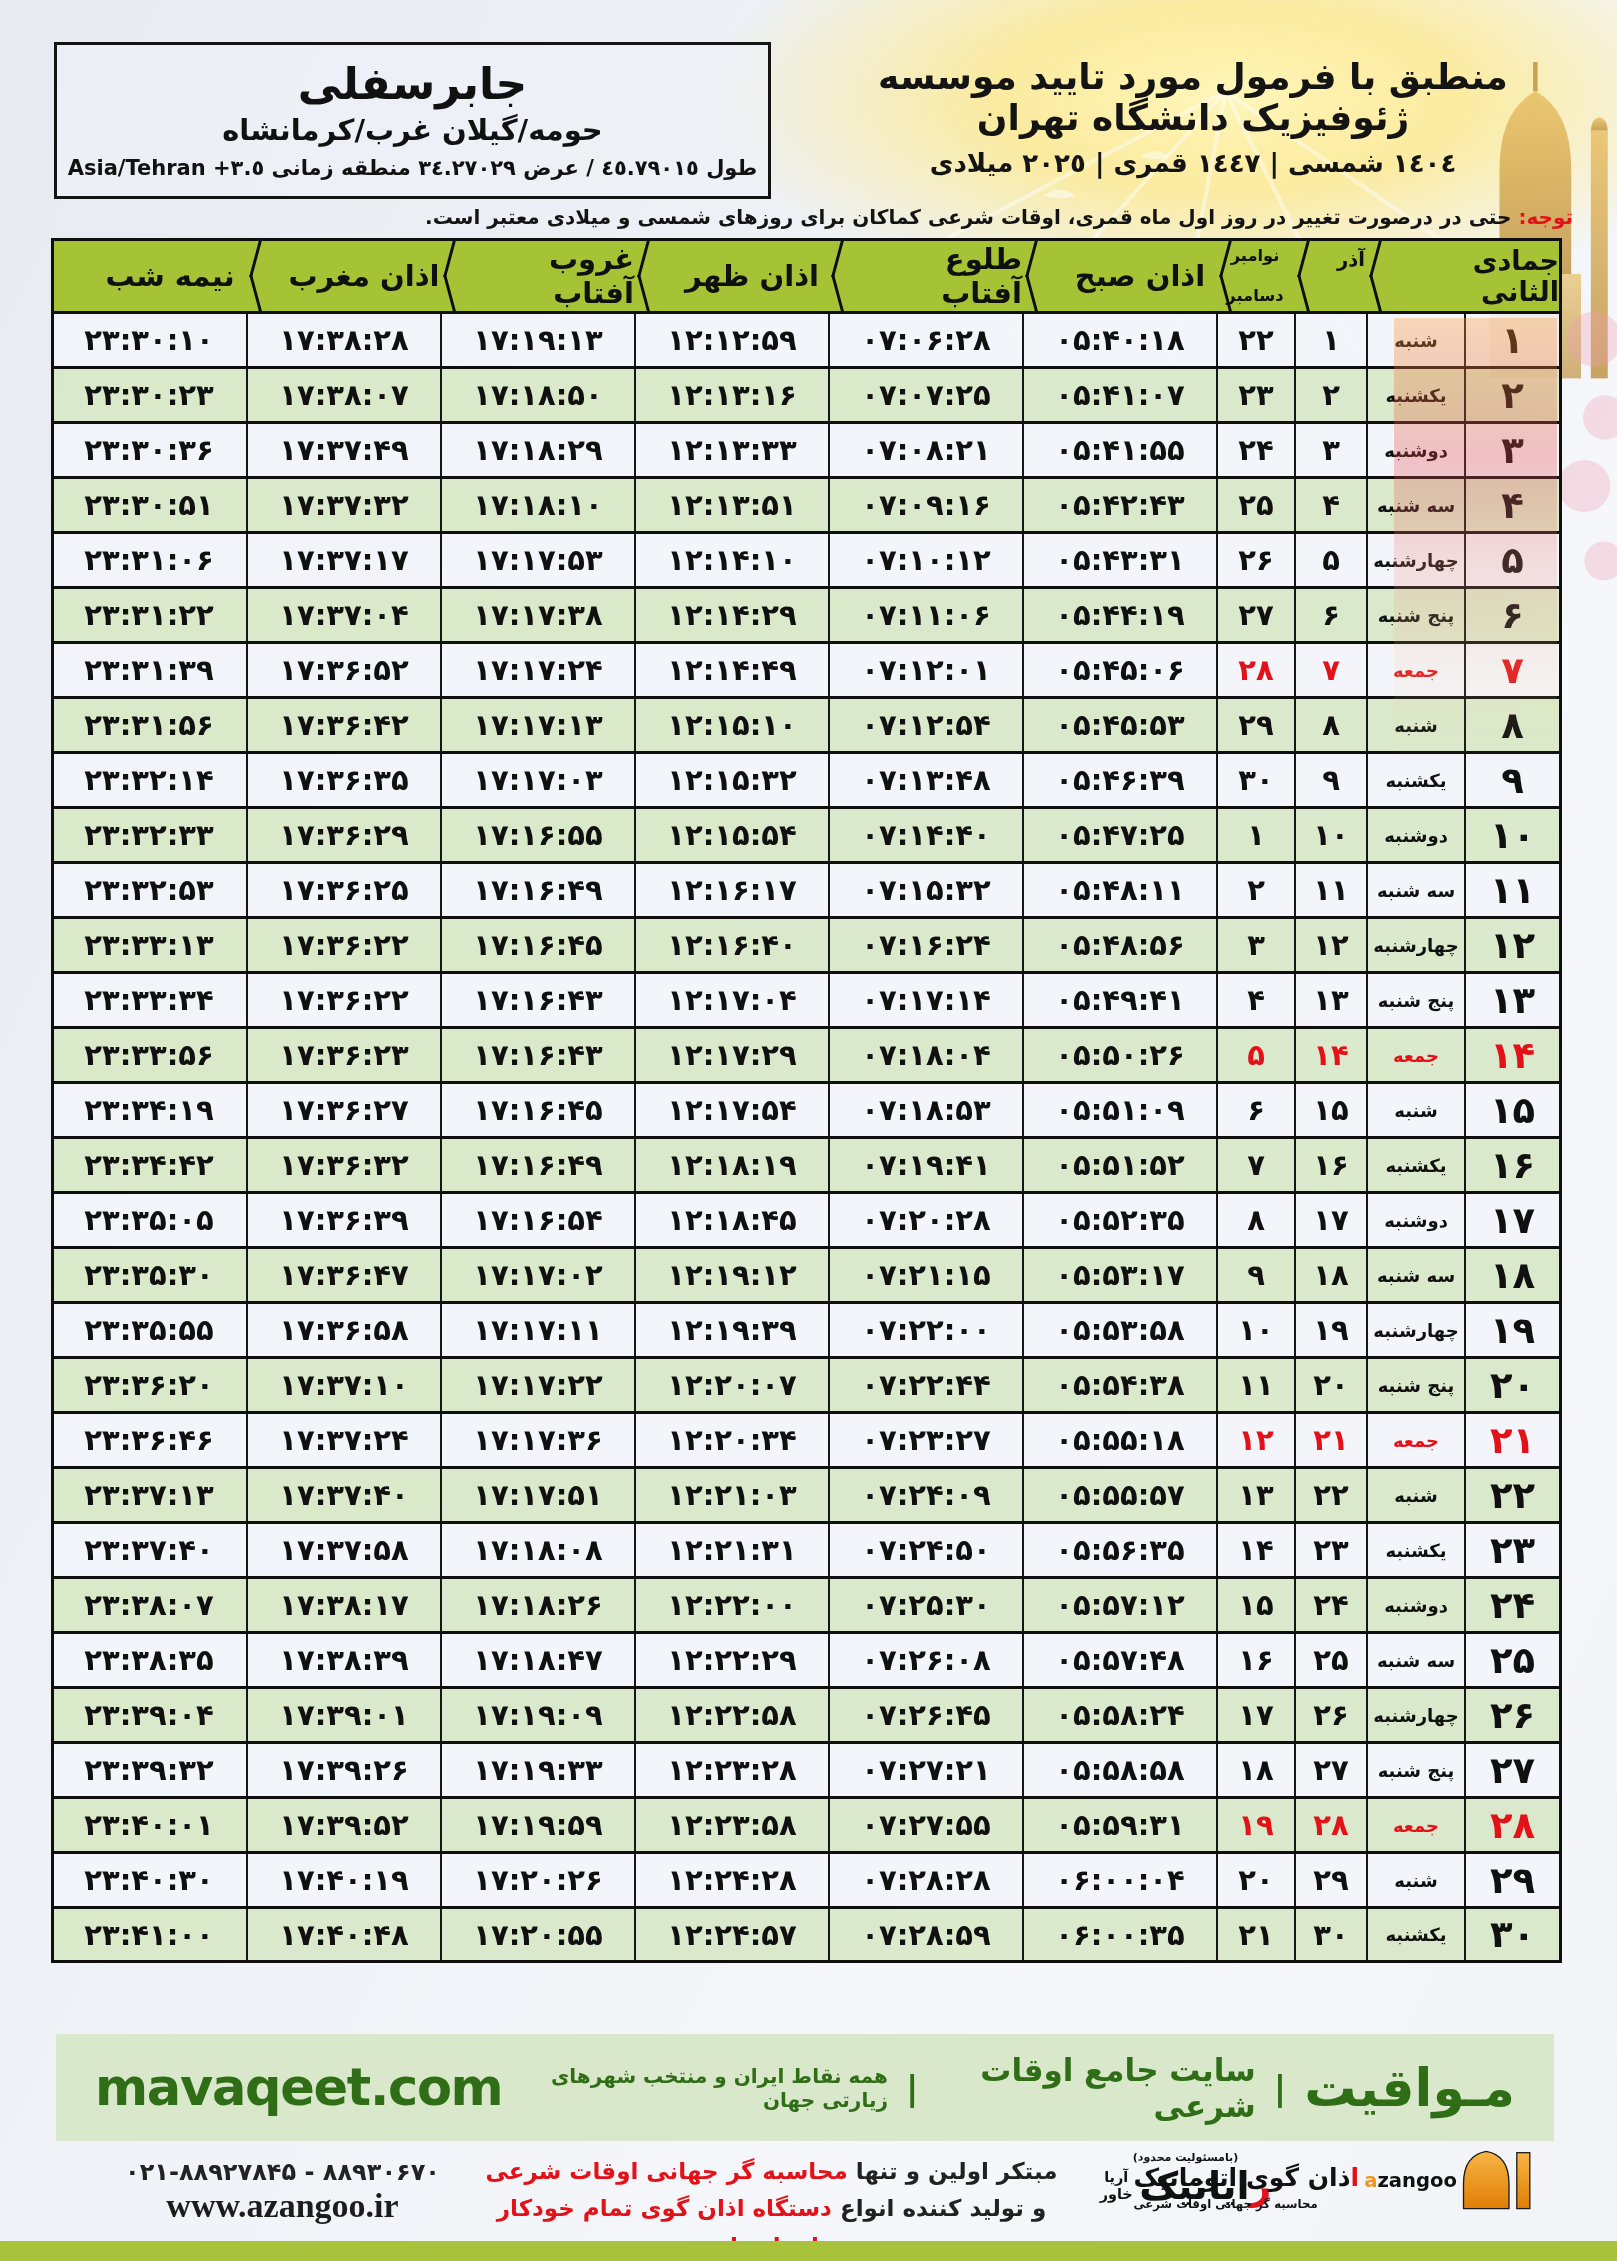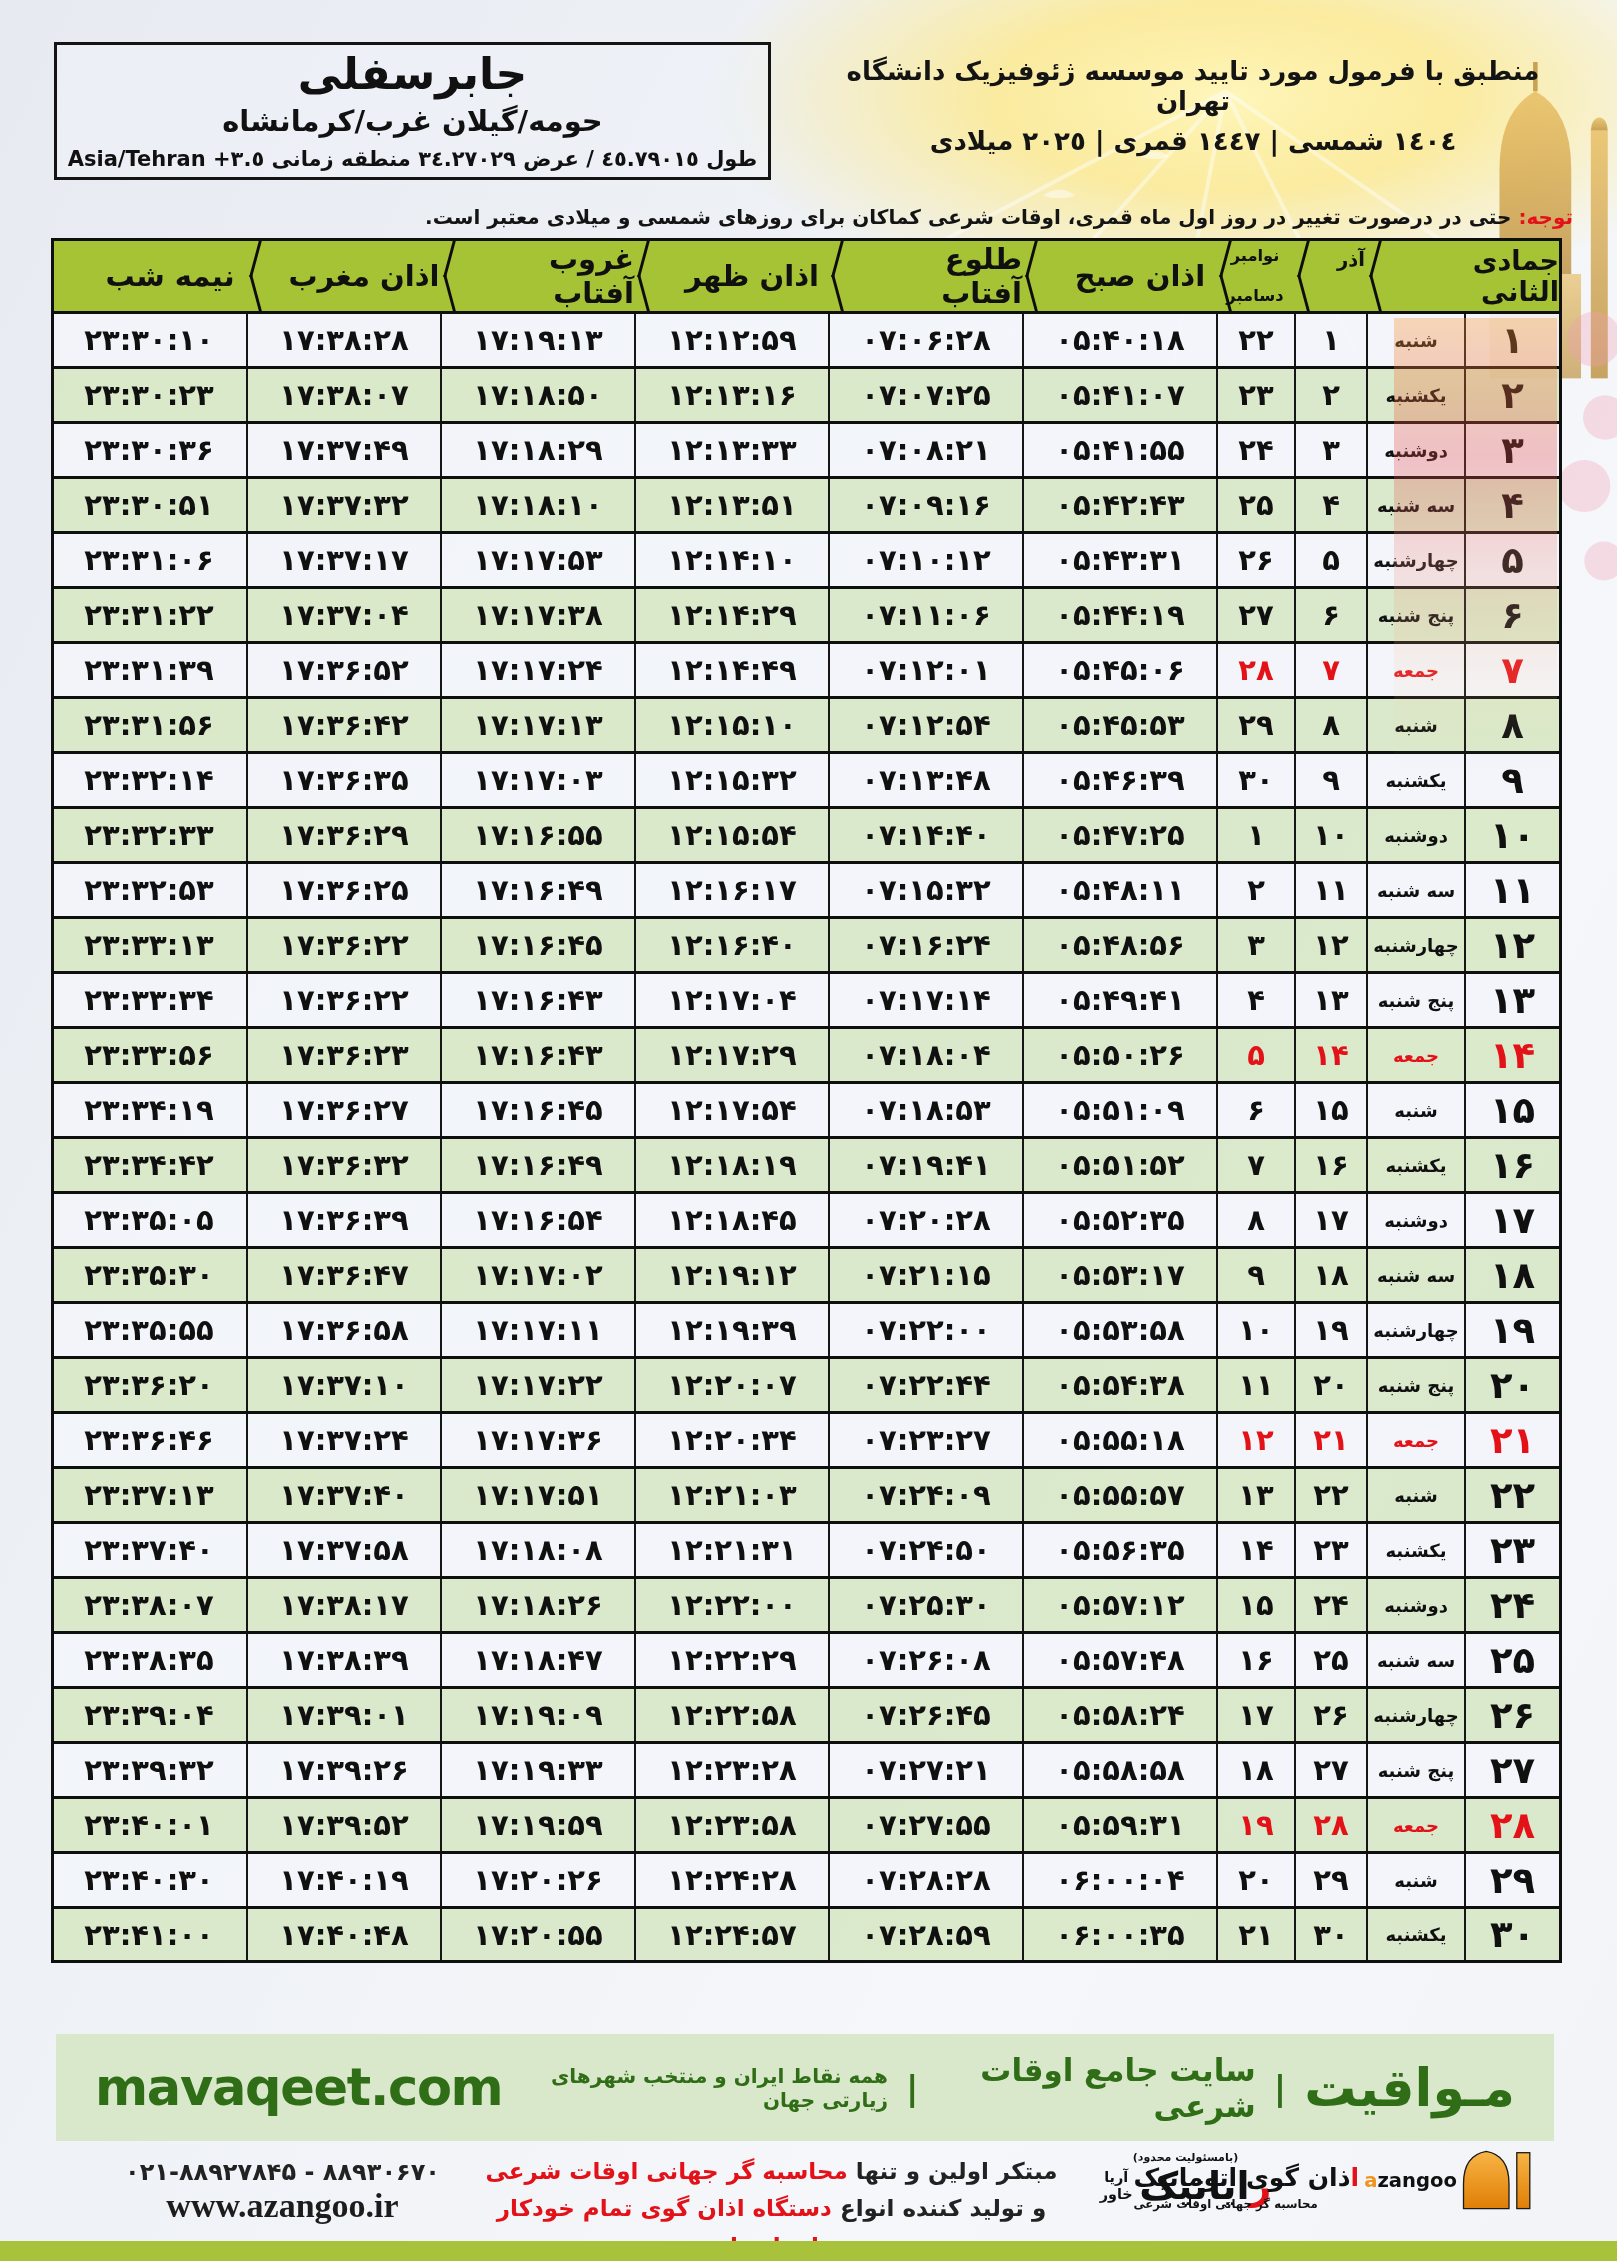--- a/index.html
+++ b/index.html
@@ -2,29 +2,29 @@
 <html dir="rtl" lang="fa" style="--header-green: #a6c335; --row-green: #d7e8c5; --row-light: #f2f5fa; --red: #e31219; --banner-bg: #d9e7ca; --banner-text: #2f6d17; --strip: #a9c23b; --orange: #ef9420;font-size:10.4px"><head>
 <meta charset="utf-8">
 <style>
   html,body{margin:0;padding:0;background:#dfe3e9;}
   *{box-sizing:border-box;font-family:"DejaVu Sans",sans-serif;}
   .page{position:relative;width:1618px;height:2261px;margin:0 auto;overflow:hidden;
         background:linear-gradient(115deg,#e7ebf1 0%,#eef1f6 35%,#f5f7fa 70%,#f2f4f8 100%);}
   .bg-art{position:absolute;inset:0;z-index:0;pointer-events:none;}
 
   
-  .city-box{position:absolute;right:846px;left:55px;top:42px;height:138px;border:3.3px solid #141414;
+  .city-box{position:absolute;right:846px;left:55px;top:42px;height:157px;border:3.3px solid #141414;
             background:rgba(238,242,247,.55);display:flex;flex-direction:column;align-items:center;
             justify-content:center;z-index:2;text-align:center;}
   .city-name{font-size:44px;font-weight:bold;color:#111;line-height:1.05;}
   .city-region{font-size:29px;font-weight:bold;color:#111;margin-top:6.5px;}
   .city-coords{font-size:21px;font-weight:bold;color:#111;margin-top:9px;}
   .title-block{position:absolute;left:816px;right:46px;top:43px;z-index:2;text-align:center;}
   .title-main{font-size:52px;font-weight:900;color:#101010;margin:0;line-height:1.1;}
-  .title-sub{font-size:26px;font-weight:bold;color:#141414;margin-top:13px;}
+  .title-sub{font-size:36px;font-weight:bold;color:#141414;margin-top:13px;}
   .title-years{font-size:26px;font-weight:bold;color:#141414;margin-top:10.4px;}
   .note-line{position:absolute;top:205px;right:44px;z-index:2;font-size:20px;font-weight:bold;color:#141414;}
   .note-label{color:var(--red);}
 
   
   .table-wrap{position:absolute;top:238px;right:55px;width:1511px;z-index:1;
               border:3.3px solid #0f0f0f;background:transparent;}
   .bleed{position:absolute;z-index:4;left:auto;right:2px;top:77px;width:163px;height:457px;pointer-events:none;
          background:linear-gradient(180deg,rgba(248,150,50,.34) 0%,rgba(226,70,70,.30) 30%,
                     rgba(238,140,120,.22) 55%,rgba(248,205,150,.12) 78%,rgba(255,255,255,0) 100%);}

